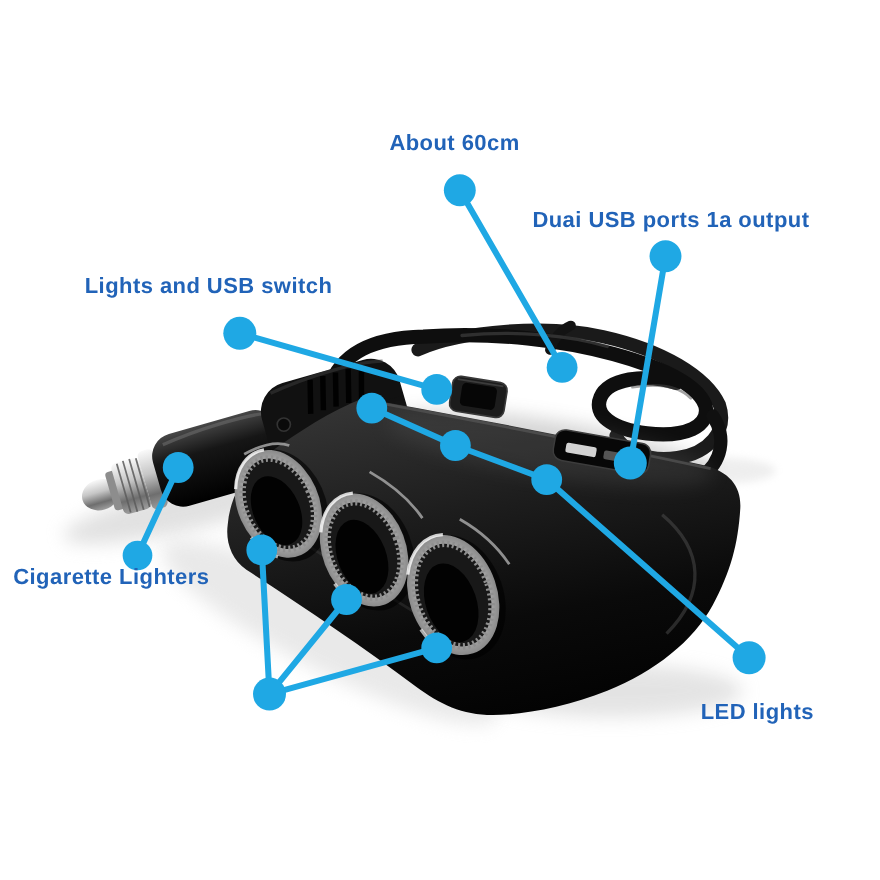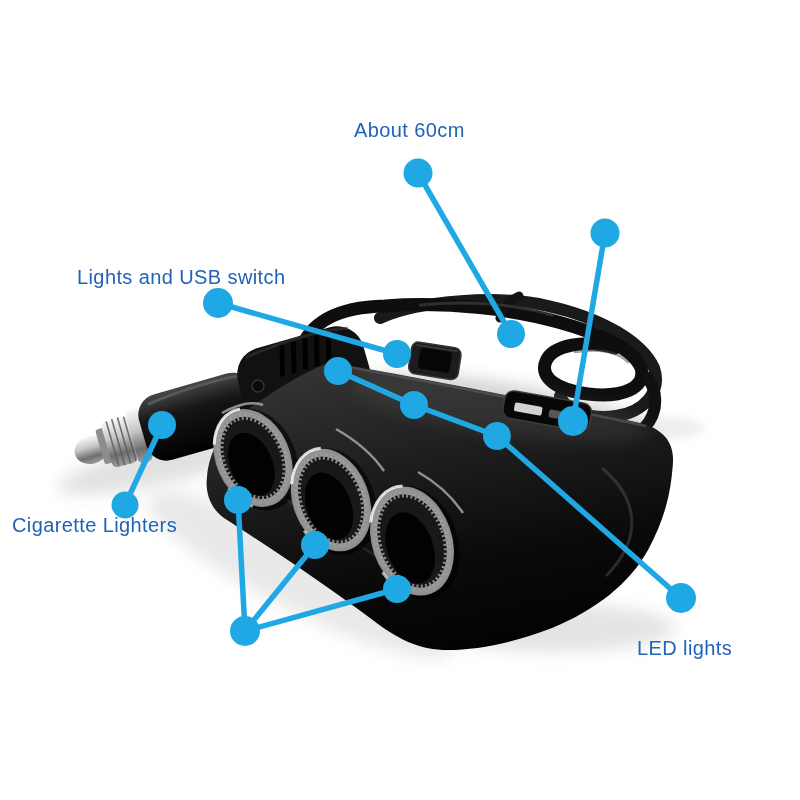--- a/index.html
+++ b/index.html
@@ -17,21 +17,21 @@
   }
   #product-svg { position: absolute; left: 0; top: 0; }
   .callout-line { stroke: var(--callout); stroke-width: 5.5; stroke-linecap: round; }
   .dot { fill: var(--callout); }
   .annot-label {
     position: absolute;
     color: var(--label_text);
     font-size: 20px;
     letter-spacing: 0.4px;
     white-space: nowrap;
-    font-weight: 400;
+    font-weight: 700;
   }
 </style>
 </head>
 <body>
 
 <div id="stage">
 
   <svg id="product-svg" width="800" height="800" viewBox="0 0 800 800">
     <defs>
       <filter id="blur8" x="-50%" y="-50%" width="200%" height="200%">
@@ -193,16 +193,17 @@
       <circle class="dot" cx="315" cy="545" r="14"></circle>
       <circle class="dot" cx="397" cy="589" r="14"></circle>
       <circle class="dot" cx="338" cy="371" r="14"></circle>
       <circle class="dot" cx="414" cy="405" r="14"></circle>
       <circle class="dot" cx="497" cy="436" r="14"></circle>
       <circle class="dot" cx="681" cy="598" r="15"></circle>
     </g>
   </svg>
 
   <div class="annot-label" style="left:354px; top:119px;">About 60cm</div>
-  <div class="annot-label" style="left:77px; top:266px;text-align:right;">Lights and USB switch</div>
+  <div class="annot-label" style="left:484px; top:189px;">Duai USB ports 1a output</div>
+  <div class="annot-label" style="left:77px; top:249px;text-align:right;">Lights and USB switch</div>
   <div class="annot-label" style="left:12px; top:514px;text-align:center;">Cigarette Lighters</div>
   <div class="annot-label" style="left:637px; top:625px;margin-top:12px;">LED lights</div>
 </div>
 
 </body></html>

